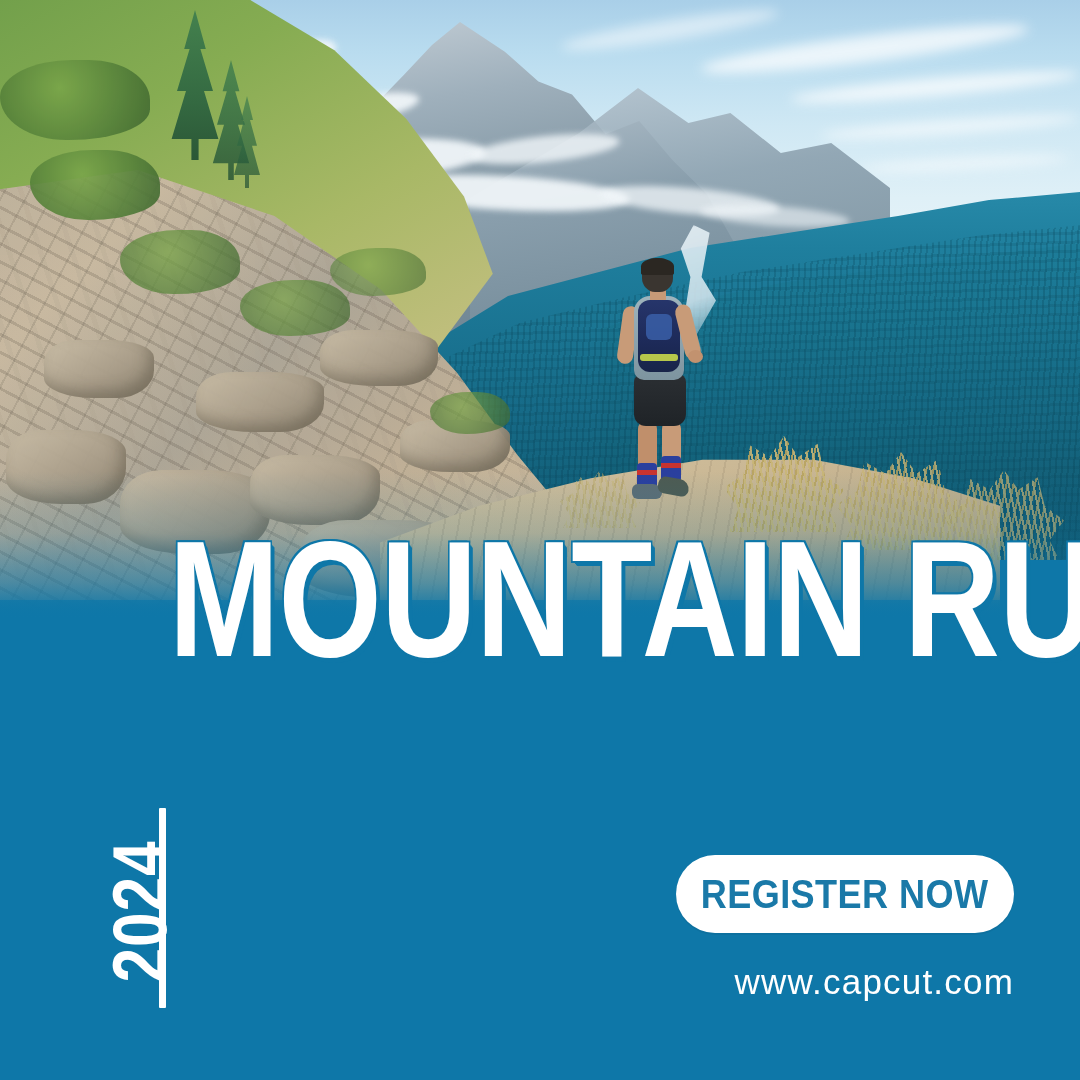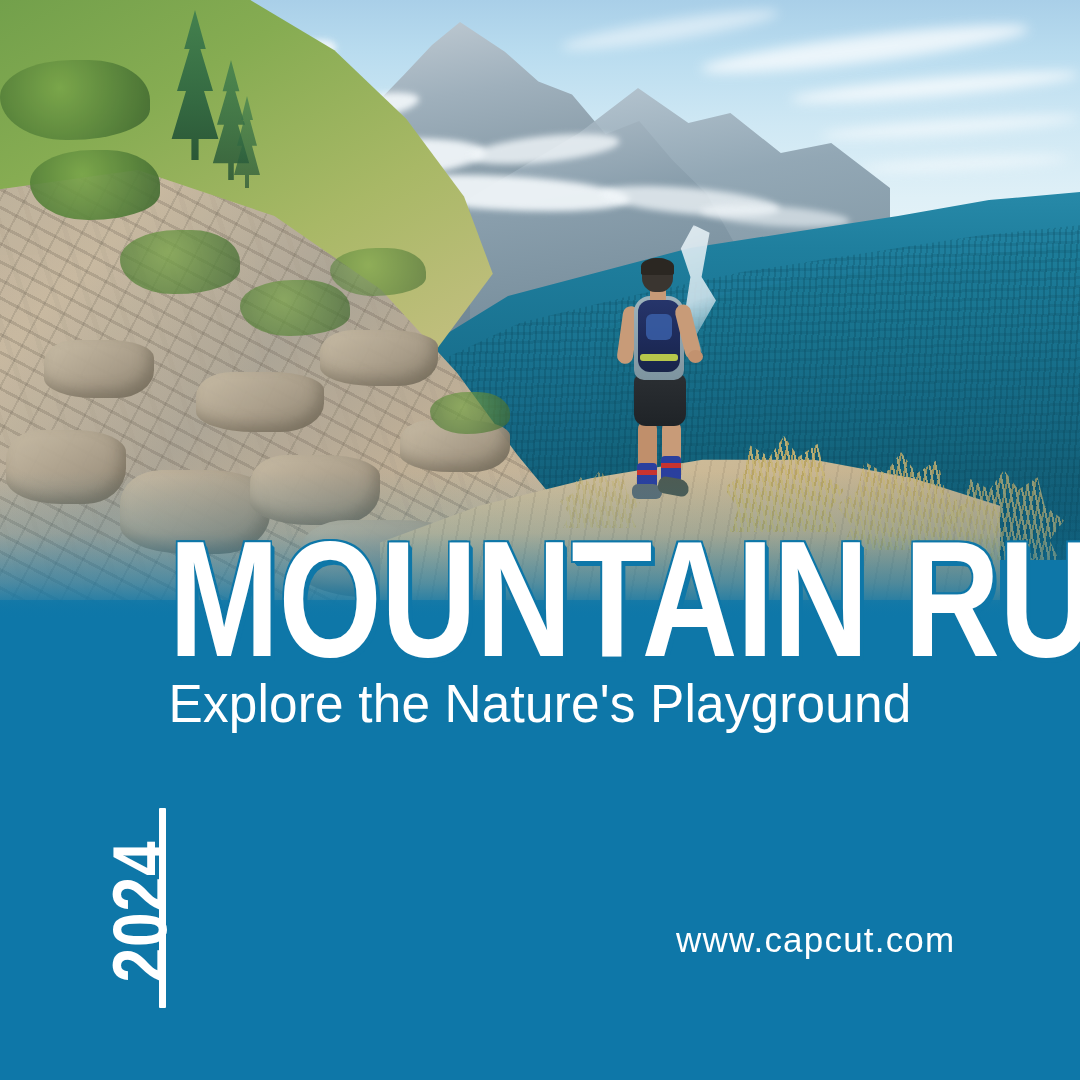--- a/index.html
+++ b/index.html
@@ -253,22 +253,22 @@
     box-shadow:0 2px 0 rgba(0,0,0,.05);
   }
   #registerBtn span{
     font-family:"Liberation Sans Narrow","Liberation Sans",sans-serif;
     font-weight:700;font-size:41px;color:#1a79a8;
     letter-spacing:.5px;
     transform:scaleX(.88);
     white-space:nowrap;
   }
   #website{
-    position:absolute;left:676px;top:920px;width:338px;
-    text-align:left;z-index:5;
+    position:absolute;left:676px;top:962px;width:338px;
+    text-align:right;z-index:5;
   }
   #website span{
     font-family:"Liberation Sans","DejaVu Sans",sans-serif;
     font-weight:400;font-size:35px;color:#ffffff;
     letter-spacing:1.2px;white-space:nowrap;
   }
 </style>
 </head>
 <body>
 
@@ -353,26 +353,26 @@
       <div class="r-hair"></div>
     </div>
 
     <div id="photoFade"></div>
   </div>
   <div id="photoEdge"></div>
 
   <div id="headline">
     <span class="ttl">MOUNTAIN RUNNING</span>
   </div>
-  <div id="subtitle">
-    <span class="sub">Explore the Nature's Playground</span>
-  </div>
 
   <div id="dateBlock">
     <div id="year">2024</div>
     <div id="divider"></div>
   </div>
 
+  <button id="registerBtn">
+    <span>REGISTER NOW</span>
+  </button>
   <div id="website">
     <span>www.capcut.com</span>
   </div>
 
 </div>
 
 </body></html>

